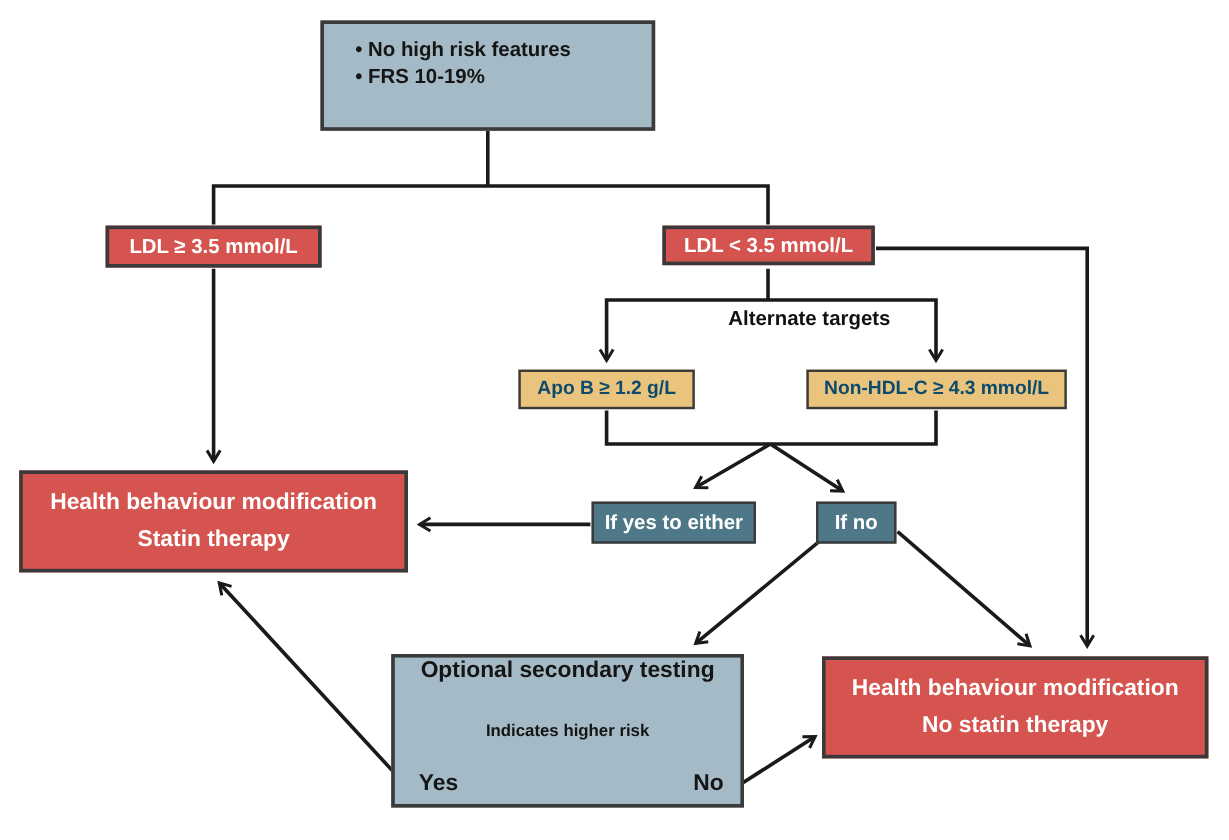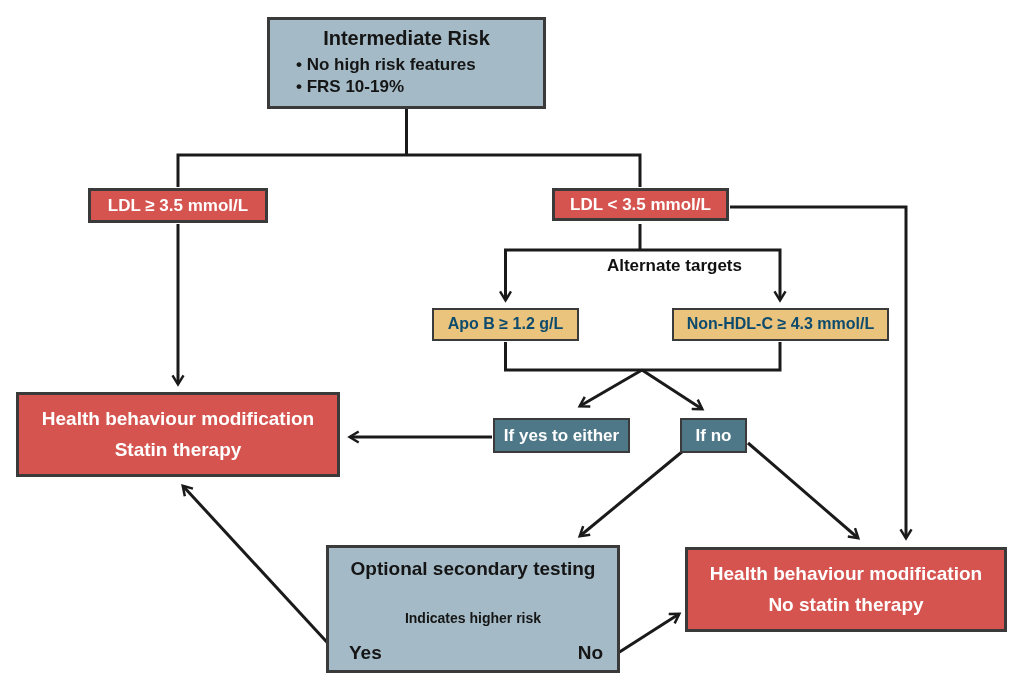--- a/index.html
+++ b/index.html
@@ -34,21 +34,21 @@
 
   .n-apob  {left:432px;top:308px;width:147px;height:33px;font-size:16px;}
   .n-nonhdl{left:672px;top:308px;width:217px;height:33px;font-size:16px;}
 
   .n-ifyes{left:493px;top:418px;width:137px;height:35px;font-size:17px;}
   .n-ifno {left:680px;top:418px;width:67px;height:35px;font-size:17px;}
 
   .n-statin{left:16px;top:392px;width:324px;height:85px;font-size:19px;justify-content:space-evenly;padding:4px 0;}
   .n-nostatin{left:685px;top:547px;width:322px;height:85px;font-size:19px;justify-content:space-evenly;padding:4px 0;}
 
-  .n-secondary{left:326px;top:545px;width:294px;height:128px;justify-content:flex-start;padding-top:10px;}
+  .n-secondary{left:326px;top:545px;width:294px;height:128px;justify-content:flex-start;}
   .n-secondary .title{font-size:19px;}
   .n-secondary .subtitle{font-size:14px;margin-top:30px;}
   .n-secondary .yes{position:absolute;left:8px;bottom:6px;font-size:19px;margin-left:12px;}
   .n-secondary .no{position:absolute;right:14px;bottom:6px;font-size:19px;}
 </style>
 </head>
 <body>
 
 <div class="canvas">
 
@@ -68,21 +68,20 @@
     <path class="edge" d="M642,370 L702,409" marker-end="url(#arrow)"></path>
     <path class="edge" d="M492,437 H350" marker-end="url(#arrow)"></path>
     <path class="edge" d="M730,207 H906 V538" marker-end="url(#arrow)"></path>
     <path class="edge" d="M683,451 L580,536" marker-end="url(#arrow)"></path>
     <path class="edge" d="M748,443 L858,538" marker-end="url(#arrow)"></path>
     <path class="edge" d="M336,652 L183,486" marker-end="url(#arrow)"></path>
     <path class="edge" d="M607,660 L679,614" marker-end="url(#arrow)"></path>
   </svg>
 
   <div class="box blue n-intermediate">
-    <div class="title">Intermediate Risk</div>
     <div class="bullets">
       <div class="bullet-item">No high risk features</div>
       <div class="bullet-item">FRS 10-19%</div>
     </div>
   </div>
 
   <div class="box red n-ldl-high">
     <div>LDL ≥ 3.5 mmol/L</div>
   </div>
 

